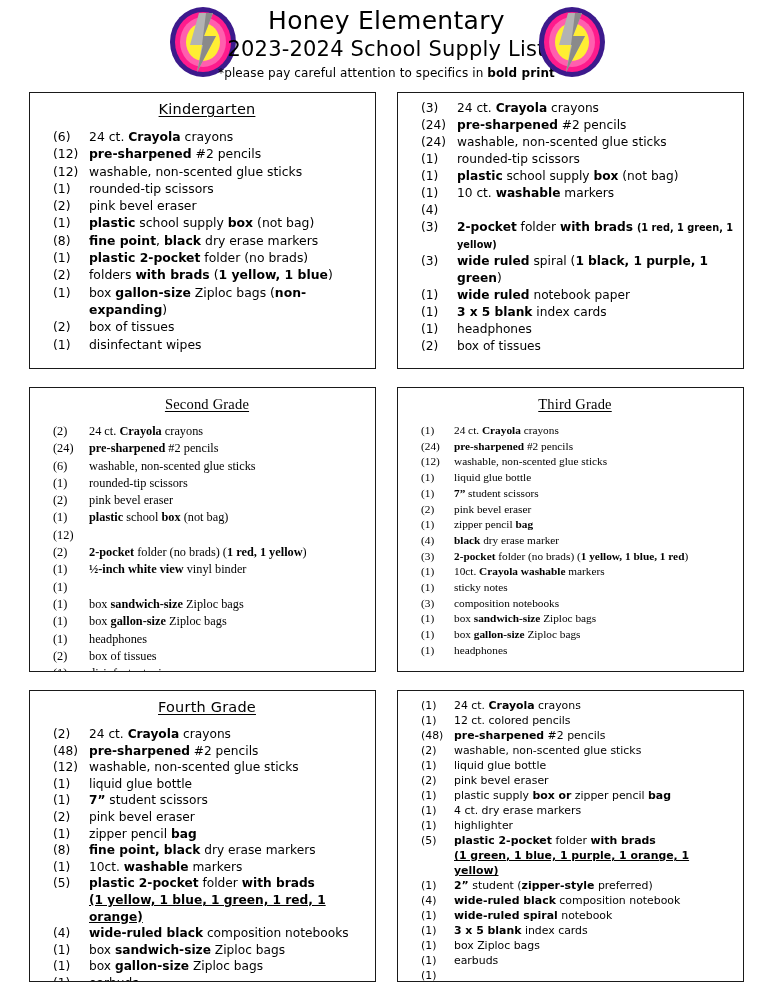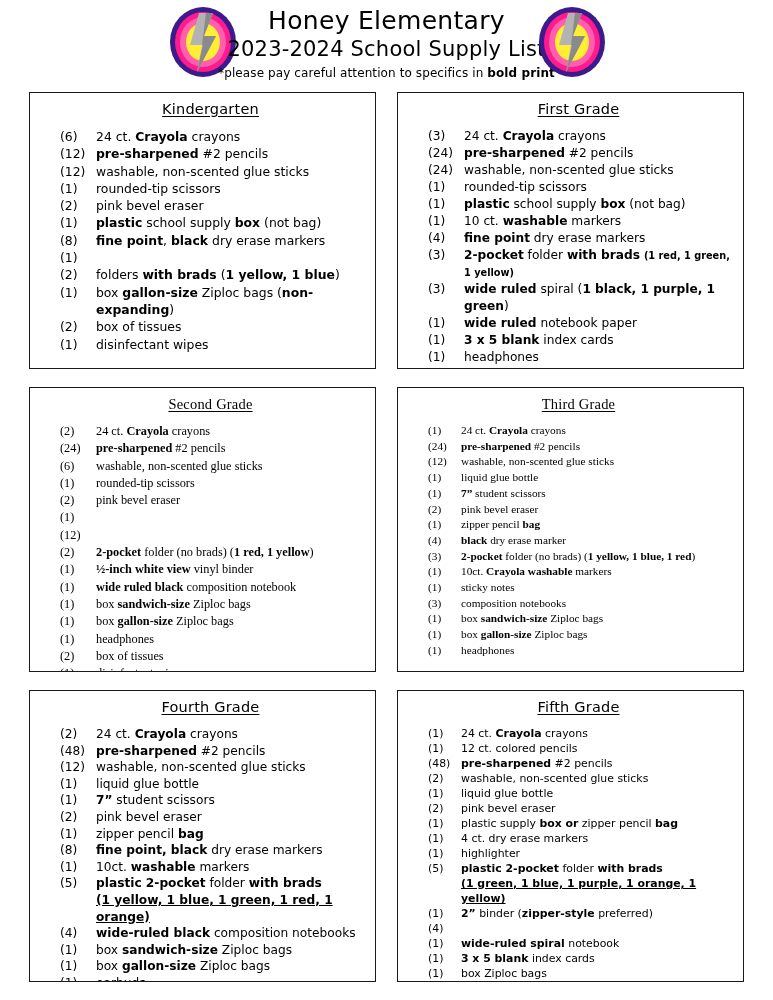--- a/index.html
+++ b/index.html
@@ -68,21 +68,21 @@
     width: 715px;
     display: grid;
     grid-template-columns: 347px 347px;
     grid-column-gap: 21px;
     grid-row-gap: 18px;
   }
   .grade-box {
     border: 1.4px solid #1a1a1a;
     background: #ffffff;
     box-sizing: border-box;
-    padding: 7px 0 8px 16px;
+    padding: 7px 0 8px 9px;
     overflow: hidden;
   }
   .row-1 .grade-box { height: 277px; }
   .row-2 .grade-box { height: 285px; font-family: Liberation Serif, serif; }
   .row-3 .grade-box { height: 292px; }
 
   .grade-title {
     text-align: center;
     font-size: 14.5px;
     line-height: 19px;
@@ -188,20 +188,21 @@
           <li>
             <span class="qty">(1)</span>
             <span class="desc"><b>plastic</b><span> school supply </span><b>box</b><span> (not bag)</span></span>
           </li>
           <li>
             <span class="qty">(8)</span>
             <span class="desc"><b>fine point</b><span>, </span><b>black</b><span> dry erase markers</span></span>
           </li>
           <li>
             <span class="qty">(1)</span>
+            <span class="desc"><b>plastic 2-pocket</b><span> folder (no brads)</span></span>
           </li>
           <li>
             <span class="qty">(2)</span>
             <span class="desc"><span>folders </span><b>with brads</b><span> (</span><b>1 yellow, 1 blue</b><span>)</span></span>
           </li>
           <li>
             <span class="qty">(1)</span>
             <span class="desc"><span>box </span><b>gallon-size</b><span> Ziploc bags (</span><b>non-expanding</b><span>)</span></span>
           </li>
           <li>
@@ -210,21 +211,20 @@
           </li>
           <li>
             <span class="qty">(1)</span>
             <span class="desc"><span>disinfectant wipes</span></span>
           </li>
         </ul>
     </div>
   </div>
   <div class="cell row-1">
     <div class="grade-box size-1">
-      <div class="grade-title">First Grade</div>
       <ul class="supply-list">
           <li>
             <span class="qty">(3)</span>
             <span class="desc"><span>24 ct. </span><b>Crayola</b><span> crayons</span></span>
           </li>
           <li>
             <span class="qty">(24)</span>
             <span class="desc"><b>pre-sharpened</b><span> #2 pencils</span></span>
           </li>
           <li>
@@ -238,21 +238,20 @@
           <li>
             <span class="qty">(1)</span>
             <span class="desc"><b>plastic</b><span> school supply </span><b>box</b><span> (not bag)</span></span>
           </li>
           <li>
             <span class="qty">(1)</span>
             <span class="desc"><span>10 ct. </span><b>washable</b><span> markers</span></span>
           </li>
           <li>
             <span class="qty">(4)</span>
-            <span class="desc"><b>fine point</b><span> dry erase markers</span></span>
           </li>
           <li>
             <span class="qty">(3)</span>
             <span class="desc"><b>2-pocket</b><span> folder </span><b>with brads</b><span> </span><span class="sm">(1 red, 1 green, 1 yellow)</span></span>
           </li>
           <li>
             <span class="qty">(3)</span>
             <span class="desc"><b>wide ruled</b><span> spiral (</span><b>1 black, 1 purple, 1 green</b><span>)</span></span>
           </li>
           <li>
@@ -294,35 +293,35 @@
           <li>
             <span class="qty">(1)</span>
             <span class="desc"><span>rounded-tip scissors</span></span>
           </li>
           <li>
             <span class="qty">(2)</span>
             <span class="desc"><span>pink bevel eraser</span></span>
           </li>
           <li>
             <span class="qty">(1)</span>
+            <span class="desc"><b>plastic</b><span> school </span><b>box</b><span> (not bag)</span></span>
           </li>
           <li>
             <span class="qty">(12)</span>
           </li>
           <li>
             <span class="qty">(2)</span>
             <span class="desc"><b>2-pocket</b><span> folder (no brads) (</span><b>1 red, 1 yellow</b><span>)</span></span>
           </li>
           <li>
             <span class="qty">(1)</span>
             <span class="desc"><b>½-inch white view</b><span> vinyl binder</span></span>
           </li>
           <li>
             <span class="qty">(1)</span>
-            <span class="desc"><b>wide ruled black</b><span> composition notebook</span></span>
           </li>
           <li>
             <span class="qty">(1)</span>
             <span class="desc"><span>box </span><b>sandwich-size</b><span> Ziploc bags</span></span>
           </li>
           <li>
             <span class="qty">(1)</span>
             <span class="desc"><span>box </span><b>gallon-size</b><span> Ziploc bags</span></span>
           </li>
           <li>
@@ -466,21 +465,20 @@
           </li>
           <li>
             <span class="qty">(1)</span>
             <span class="desc"><span>earbuds</span></span>
           </li>
         </ul>
     </div>
   </div>
   <div class="cell row-3">
     <div class="grade-box size-5">
-      <div class="grade-title">Fifth Grade</div>
       <ul class="supply-list">
           <li>
             <span class="qty">(1)</span>
             <span class="desc"><span>24 ct. </span><b>Crayola</b><span> crayons</span></span>
           </li>
           <li>
             <span class="qty">(1)</span>
             <span class="desc"><span>12 ct. colored pencils</span></span>
           </li>
           <li>
@@ -510,24 +508,25 @@
           <li>
             <span class="qty">(1)</span>
             <span class="desc"><span>highlighter</span></span>
           </li>
           <li>
             <span class="qty">(5)</span>
             <span class="desc"><b>plastic 2-pocket</b><span> folder </span><b>with brads</b><b class="cont">(1 green, 1 blue, 1 purple, 1 orange, 1 yellow)</b></span>
           </li>
           <li>
             <span class="qty">(1)</span>
-            <span class="desc"><b>2”</b><span> binder (</span><b>zipper-style</b><span> preferred)</span></span>
+            <span class="desc"><b>2”</b><span> student (</span><b>zipper-style</b><span> preferred)</span></span>
           </li>
           <li>
             <span class="qty">(4)</span>
+            <span class="desc"><b>wide-ruled black</b><span> composition notebook</span></span>
           </li>
           <li>
             <span class="qty">(1)</span>
             <span class="desc"><b>wide-ruled spiral</b><span> notebook</span></span>
           </li>
           <li>
             <span class="qty">(1)</span>
             <span class="desc"><b>3 x 5 blank</b><span> index cards</span></span>
           </li>
           <li>

